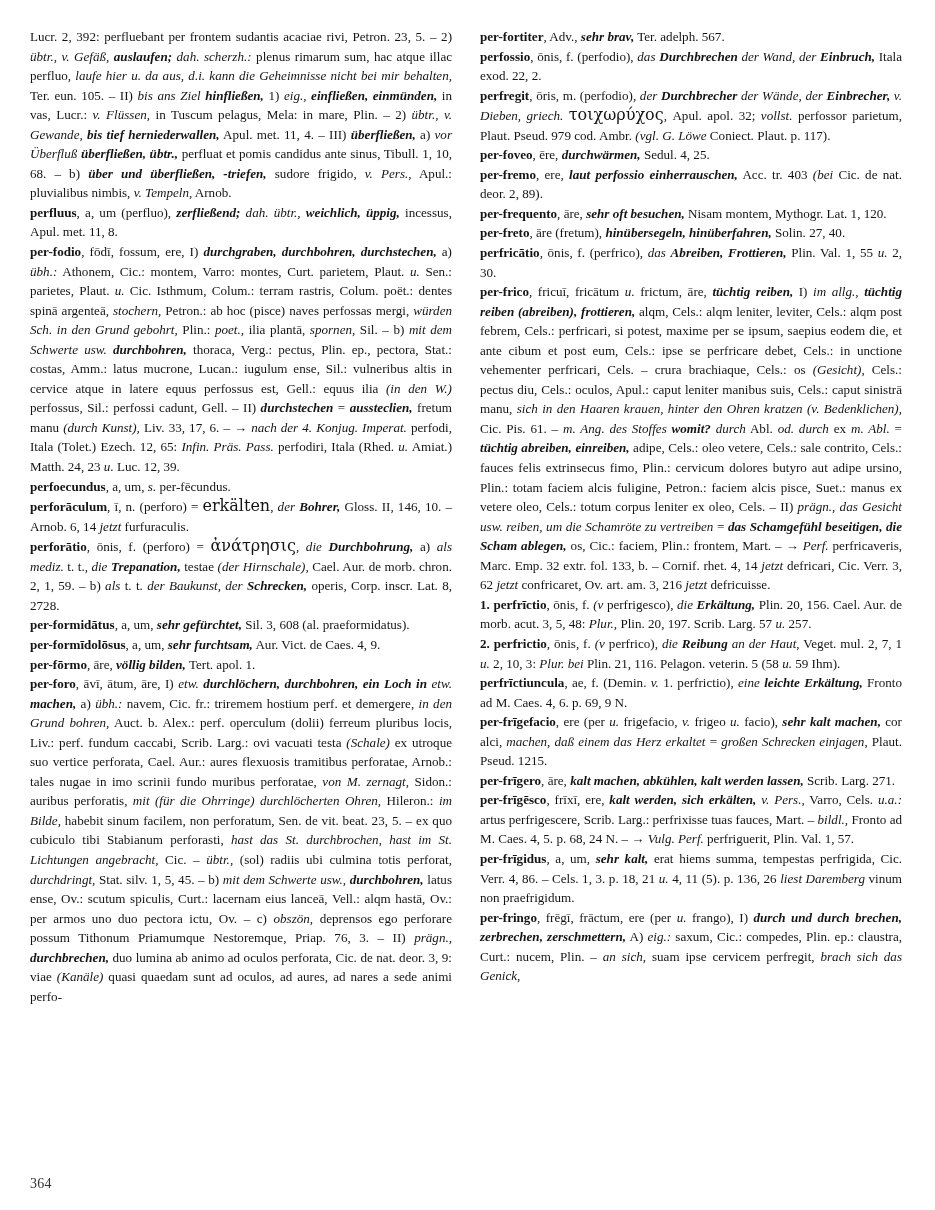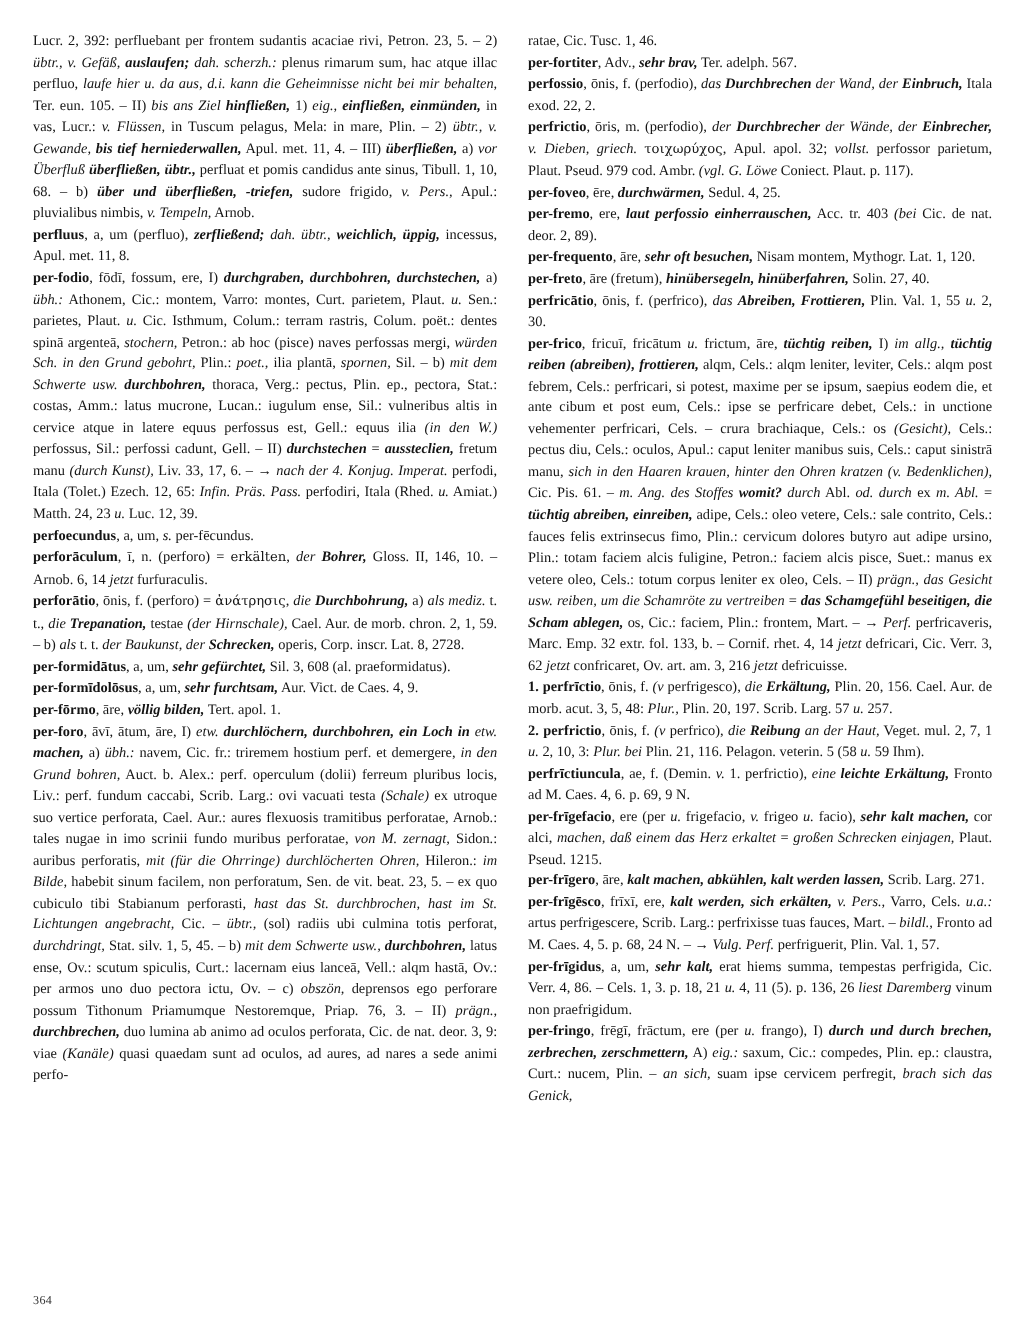--- a/index.html
+++ b/index.html
@@ -42,26 +42,26 @@
   .entry {
     margin: 0;
     text-indent: 0;
     text-align: justify;
   }
   .entry.cont {
     
   }
   b, .b { font-weight: bold; }
   i, .i { font-style: italic; }
-  .gr { font-family: "DejaVu Serif", serif; font-size: 12px; }
+  .gr { font-family: "DejaVu Serif", serif; font-size: 16px; }
   #folio {
     position: absolute;
     left: 30px;
     top: 1176px;
-    font-size: 11px;
+    font-size: 14px;
     color: #333;
     letter-spacing: 0.3px;
   }
 </style>
 </head>
 <body>
 
 <div id="page">
 
   <div id="columns">
@@ -71,24 +71,23 @@
         <p class="entry"><b>per-fodio</b>, fōdī, fossum, ere, I) <b><i>durchgraben, durchbohren, durchstechen,</i></b> a) <i>übh.:</i> Athonem, Cic.: montem, Varro: montes, Curt. parietem, Plaut. <i>u.</i> Sen.: parietes, Plaut. <i>u.</i> Cic. Isthmum, Colum.: terram rastris, Colum. poët.: dentes spinā argenteā, <i>stochern,</i> Petron.: ab hoc (pisce) naves perfossas mergi, <i>würden Sch. in den Grund gebohrt,</i> Plin.: <i>poet.,</i> ilia plantā, <i>spornen,</i> Sil. – b) <i>mit dem Schwerte usw.</i> <b><i>durchbohren,</i></b> thoraca, Verg.: pectus, Plin. ep., pectora, Stat.: costas, Amm.: latus mucrone, Lucan.: iugulum ense, Sil.: vulneribus altis in cervice atque in latere equus perfossus est, Gell.: equus ilia <i>(in den W.)</i> perfossus, Sil.: perfossi cadunt, Gell. – II) <b><i>durchstechen</i></b> = <b><i>aussteclien,</i></b> fretum manu <i>(durch Kunst),</i> Liv. 33, 17, 6. – → <i>nach der 4. Konjug. Imperat.</i> perfodi, Itala (Tolet.) Ezech. 12, 65: <i>Infin. Präs. Pass.</i> perfodiri, Itala (Rhed. <i>u.</i> Amiat.) Matth. 24, 23 <i>u.</i> Luc. 12, 39.</p>
         <p class="entry"><b>perfoecundus</b>, a, um, <i>s.</i> per-fēcundus.</p>
         <p class="entry"><b>perforāculum</b>, ī, n. (perforo) = <span class="gr">erkälten</span>, <i>der</i> <b><i>Bohrer,</i></b> Gloss. II, 146, 10. – Arnob. 6, 14 <i>jetzt</i> furfuraculis.</p>
         <p class="entry"><b>perforātio</b>, ōnis, f. (perforo) = <span class="gr">ἀνάτρησις</span>, <i>die</i> <b><i>Durchbohrung,</i></b> a) <i>als mediz.</i> t. t., <i>die</i> <b><i>Trepanation,</i></b> testae <i>(der Hirnschale),</i> Cael. Aur. de morb. chron. 2, 1, 59. – b) <i>als</i> t. t. <i>der Baukunst,</i> <i>der</i> <b><i>Schrecken,</i></b> operis, Corp. inscr. Lat. 8, 2728.</p>
         <p class="entry"><b>per-formidātus</b>, a, um, <b><i>sehr gefürchtet,</i></b> Sil. 3, 608 (al. praeformidatus).</p>
         <p class="entry"><b>per-formīdolōsus</b>, a, um, <b><i>sehr furchtsam,</i></b> Aur. Vict. de Caes. 4, 9.</p>
         <p class="entry"><b>per-fōrmo</b>, āre, <b><i>völlig bilden,</i></b> Tert. apol. 1.</p>
         <p class="entry"><b>per-foro</b>, āvī, ātum, āre, I) <i>etw.</i> <b><i>durchlöchern, durchbohren, ein Loch in</i></b> <i>etw.</i> <b><i>machen,</i></b> a) <i>übh.:</i> navem, Cic. fr.: triremem hostium perf. et demergere, <i>in den Grund bohren,</i> Auct. b. Alex.: perf. operculum (dolii) ferreum pluribus locis, Liv.: perf. fundum caccabi, Scrib. Larg.: ovi vacuati testa <i>(Schale)</i> ex utroque suo vertice perforata, Cael. Aur.: aures flexuosis tramitibus perforatae, Arnob.: tales nugae in imo scrinii fundo muribus perforatae, <i>von M. zernagt,</i> Sidon.: auribus perforatis, <i>mit (für die Ohrringe) durchlöcherten Ohren,</i> Hileron.: <i>im Bilde,</i> habebit sinum facilem, non perforatum, Sen. de vit. beat. 23, 5. – ex quo cubiculo tibi Stabianum perforasti, <i>hast das St. durchbrochen, hast im St. Lichtungen angebracht,</i> Cic. – <i>übtr.,</i> (sol) radiis ubi culmina totis perforat, <i>durchdringt,</i> Stat. silv. 1, 5, 45. – b) <i>mit dem Schwerte usw.,</i> <b><i>durchbohren,</i></b> latus ense, Ov.: scutum spiculis, Curt.: lacernam eius lanceā, Vell.: alqm hastā, Ov.: per armos uno duo pectora ictu, Ov. – c) <i>obszön,</i> deprensos ego perforare possum Tithonum Priamumque Nestoremque, Priap. 76, 3. – II) <i>prägn.,</i> <b><i>durchbrechen,</i></b> duo lumina ab animo ad oculos perforata, Cic. de nat. deor. 3, 9: viae <i>(Kanäle)</i> quasi quaedam sunt ad oculos, ad aures, ad nares a sede animi perfo-</p>
       </div>
     <div class="col" id="col-right">
-        <p class="entry cont">ratae, Cic. Tusc. 1, 46.</p>
         <p class="entry"><b>per-fortiter</b>, Adv., <b><i>sehr brav,</i></b> Ter. adelph. 567.</p>
         <p class="entry"><b>perfossio</b>, ōnis, f. (perfodio), <i>das</i> <b><i>Durchbrechen</i></b> <i>der Wand, der</i> <b><i>Einbruch,</i></b> Itala exod. 22, 2.</p>
-        <p class="entry"><b>perfrictio</b>, ōris, m. (perfodio), <i>der</i> <b><i>Durchbrecher</i></b> <i>der Wände, der</i> <b><i>Einbrecher,</i></b> <i>v. Dieben, griech.</i> <span class="gr">τοιχωρύχος</span>, Apul. apol. 32; <i>vollst.</i> perfossor parietum, Plaut. Pseud. 979 cod. Ambr. <i>(vgl. G. Löwe</i> Coniect. Plaut. p. 117).</p>
+        <p class="entry"><b>perfregit</b>, ōris, m. (perfodio), <i>der</i> <b><i>Durchbrecher</i></b> <i>der Wände, der</i> <b><i>Einbrecher,</i></b> <i>v. Dieben, griech.</i> <span class="gr">τοιχωρύχος</span>, Apul. apol. 32; <i>vollst.</i> perfossor parietum, Plaut. Pseud. 979 cod. Ambr. <i>(vgl. G. Löwe</i> Coniect. Plaut. p. 117).</p>
         <p class="entry"><b>per-foveo</b>, ēre, <b><i>durchwärmen,</i></b> Sedul. 4, 25.</p>
         <p class="entry"><b>per-fremo</b>, ere, <b><i>laut perfossio einherrauschen,</i></b> Acc. tr. 403 <i>(bei</i> Cic. de nat. deor. 2, 89).</p>
         <p class="entry"><b>per-frequento</b>, āre, <b><i>sehr oft besuchen,</i></b> Nisam montem, Mythogr. Lat. 1, 120.</p>
         <p class="entry"><b>per-freto</b>, āre (fretum), <b><i>hinübersegeln, hinüberfahren,</i></b> Solin. 27, 40.</p>
         <p class="entry"><b>perfricātio</b>, ōnis, f. (perfrico), <i>das</i> <b><i>Abreiben, Frottieren,</i></b> Plin. Val. 1, 55 <i>u.</i> 2, 30.</p>
         <p class="entry"><b>per-frico</b>, fricuī, fricātum <i>u.</i> frictum, āre, <b><i>tüchtig reiben,</i></b> I) <i>im allg.,</i> <b><i>tüchtig reiben (abreiben), frottieren,</i></b> alqm, Cels.: alqm leniter, leviter, Cels.: alqm post febrem, Cels.: perfricari, si potest, maxime per se ipsum, saepius eodem die, et ante cibum et post eum, Cels.: ipse se perfricare debet, Cels.: in unctione vehementer perfricari, Cels. – crura brachiaque, Cels.: os <i>(Gesicht),</i> Cels.: pectus diu, Cels.: oculos, Apul.: caput leniter manibus suis, Cels.: caput sinistrā manu, <i>sich in den Haaren krauen, hinter den Ohren kratzen (v. Bedenklichen),</i> Cic. Pis. 61. – <i>m. Ang. des Stoffes</i> <b><i>womit?</i></b> <i>durch</i> Abl. <i>od. durch</i> ex <i>m. Abl.</i> = <b><i>tüchtig abreiben, einreiben,</i></b> adipe, Cels.: oleo vetere, Cels.: sale contrito, Cels.: fauces felis extrinsecus fimo, Plin.: cervicum dolores butyro aut adipe ursino, Plin.: totam faciem alcis fuligine, Petron.: faciem alcis pisce, Suet.: manus ex vetere oleo, Cels.: totum corpus leniter ex oleo, Cels. – II) <i>prägn., das Gesicht usw. reiben, um die Schamröte zu vertreiben</i> = <b><i>das Schamgefühl beseitigen, die Scham ablegen,</i></b> os, Cic.: faciem, Plin.: frontem, Mart. – → <i>Perf.</i> perfricaveris, Marc. Emp. 32 extr. fol. 133, b. – Cornif. rhet. 4, 14 <i>jetzt</i> defricari, Cic. Verr. 3, 62 <i>jetzt</i> confricaret, Ov. art. am. 3, 216 <i>jetzt</i> defricuisse.</p>
         <p class="entry"><b>1. perfrīctio</b>, ōnis, f. <i>(v</i> perfrigesco), <i>die</i> <b><i>Erkältung,</i></b> Plin. 20, 156. Cael. Aur. de morb. acut. 3, 5, 48: <i>Plur.,</i> Plin. 20, 197. Scrib. Larg. 57 <i>u.</i> 257.</p>
         <p class="entry"><b>2. perfrictio</b>, ōnis, f. <i>(v</i> perfrico), <i>die</i> <b><i>Reibung</i></b> <i>an der Haut,</i> Veget. mul. 2, 7, 1 <i>u.</i> 2, 10, 3: <i>Plur. bei</i> Plin. 21, 116. Pelagon. veterin. 5 (58 <i>u.</i> 59 Ihm).</p>
         <p class="entry"><b>perfrīctiuncula</b>, ae, f. (Demin. <i>v.</i> 1. perfrictio), <i>eine</i> <b><i>leichte Erkältung,</i></b> Fronto ad M. Caes. 4, 6. p. 69, 9 N.</p>
         <p class="entry"><b>per-frīgefacio</b>, ere (per <i>u.</i> frigefacio, <i>v.</i> frigeo <i>u.</i> facio), <b><i>sehr kalt machen,</i></b> cor alci, <i>machen, daß einem das Herz erkaltet</i> = <i>großen Schrecken einjagen,</i> Plaut. Pseud. 1215.</p>

